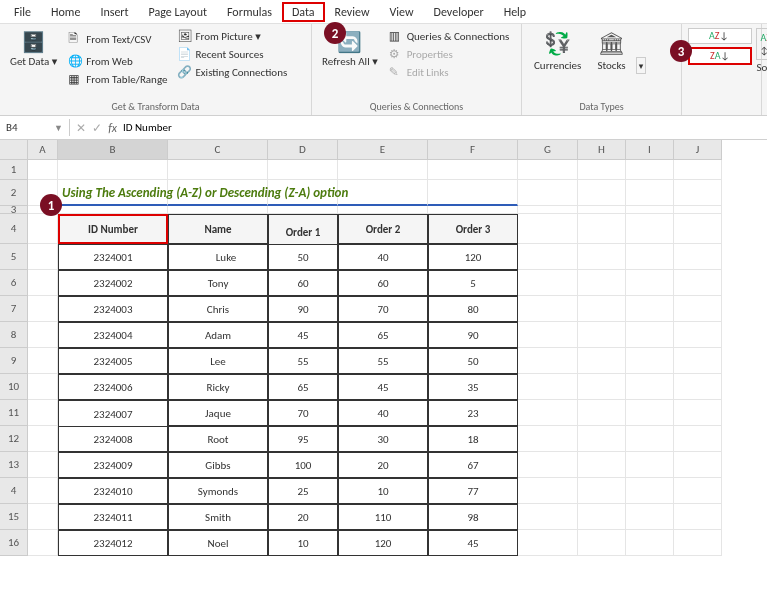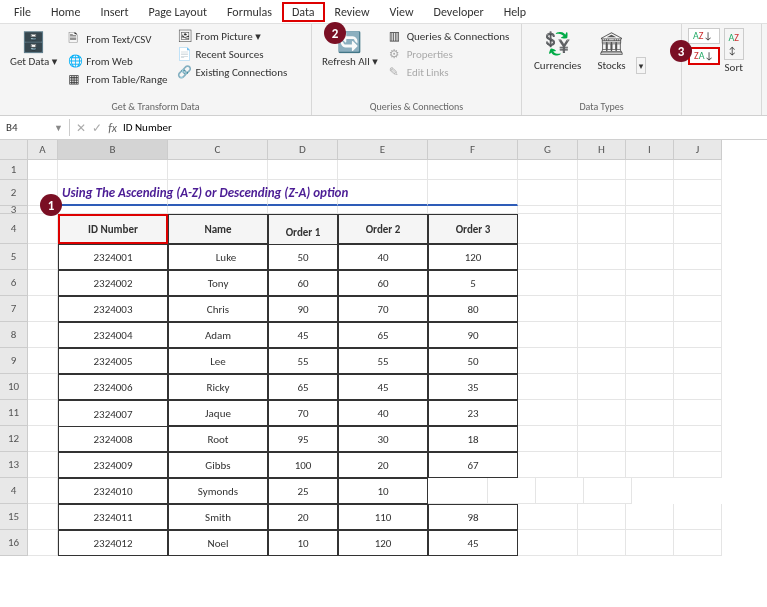--- a/index.html
+++ b/index.html
@@ -12,38 +12,38 @@
 .ribbon-group-content { display: flex; gap: 4px; }
 .ribbon-group-label { font-size: 10px; color: #666; text-align: center; padding-top: 2px; }
 .big-btn { display: flex; flex-direction: column; align-items: center; padding: 2px 4px; cursor: pointer; gap: 2px; }
 .big-btn .icon { font-size: 20px; }
 .big-btn .lbl { font-size: 11px; text-align: center; line-height: 1.1; }
 .small-btns { display: flex; flex-direction: column; gap: 2px; }
 .small-btn { display: flex; align-items: center; gap: 4px; font-size: 11px; padding: 1px 3px; cursor: pointer; white-space: nowrap; }
 .small-btn .icon { width: 14px; font-size: 12px; }
 .disabled { color: #aaa; }
 .sort-btn-group { display: flex; gap: 2px; align-items: flex-start; }
-.sort-mini { border: 1px solid #ccc; padding: 2px 4px; cursor: pointer; background: #fff; font-size: 10px; line-height: 1; }
+.sort-mini { border: 1px solid #ccc; padding: 2px 20px; cursor: pointer; background: #fff; font-size: 10px; line-height: 1; }
 .sort-mini.highlight { border: 2px solid #d00; }
 .callout { position: absolute; width: 22px; height: 22px; border-radius: 50%; background: #7a0f24; color: #fff; display: flex; align-items: center; justify-content: center; font-weight: bold; font-size: 13px; z-index: 10; }
 .formula-bar { display: flex; align-items: center; height: 24px; border-bottom: 1px solid #d0d0d0; background: #fff; }
 .name-box { width: 70px; border-right: 1px solid #ccc; padding: 2px 6px; font-size: 11px; display: flex; align-items: center; justify-content: space-between; }
 .fx-area { display: flex; align-items: center; padding: 0 6px; gap: 6px; }
 .fx-label { font-style: italic; color: #666; }
 .fx-input { border: none; outline: none; font-size: 11px; width: 200px; }
 .sheet { position: relative; }
 .col-headers { display: flex; position: sticky; top: 0; }
 .rh-corner { width: 28px; height: 20px; background: #e8e8e8; border-right: 1px solid #ccc; border-bottom: 1px solid #ccc; }
 .col-h { height: 20px; background: #e8e8e8; border-right: 1px solid #ccc; border-bottom: 1px solid #ccc; text-align: center; font-size: 11px; line-height: 20px; color: #555; }
 .col-h.sel { background: #d4d4d4; }
 .grid-body { position: relative; }
 .row { display: flex; }
 .row-h { width: 28px; background: #e8e8e8; border-right: 1px solid #ccc; border-bottom: 1px solid #ccc; text-align: center; font-size: 11px; color: #555; display: flex; align-items: center; justify-content: center; }
 .cell { border-right: 1px solid #e5e5e5; border-bottom: 1px solid #e5e5e5; padding: 2px 4px; font-size: 11px; display: flex; align-items: center; overflow: hidden; }
-.title-text { color: #4c1d95; font-weight: bold; font-size: 13px; font-style: italic; }
+.title-text { color: #4d7c0f; font-weight: bold; font-size: 13px; font-style: italic; }
 .title-underline { border-bottom: 2px solid #2e5cb8; }
 .tbl-cell { border: 1px solid #333 !important; background: #fff; justify-content: center; }
 .tbl-head { font-weight: bold; background: #f5f5f5; }
 .sel-cell { border: 2px solid #d00 !important; }
 .dt-btn { display: flex; flex-direction: column; align-items: center; gap: 2px; padding: 2px 6px; cursor: pointer; }
 .dt-btn .icon { font-size: 22px; color: #555; }
 .dt-btn .lbl { font-size: 11px; }
 .expand { border: 1px solid #ccc; font-size: 9px; padding: 2px; cursor: pointer; align-self: flex-end; }
 </style>
 </head>
@@ -359,20 +359,21 @@
         <div class="cell" style="width: 48px; height: 26px;"></div>
         <div class="cell" style="width: 48px; height: 26px;"></div>
       </div>
       <div class="row" style="height: 26px;">
         <div class="row-h" style="height: 26px;">4</div>
         <div class="cell" style="width: 30px; height: 26px;"></div>
         <div class="cell tbl-cell" style="width: 110px; height: 26px;">2324010</div>
         <div class="cell tbl-cell" style="width: 100px; height: 26px;">Symonds</div>
         <div class="cell tbl-cell" style="width: 70px; height: 26px;">25</div>
         <div class="cell tbl-cell" style="width: 90px; height: 26px;">10</div>
+        <div class="cell tbl-cell" style="width: 90px; height: 26px;">77</div>
         <div class="cell" style="width: 60px; height: 26px;"></div>
         <div class="cell" style="width: 48px; height: 26px;"></div>
         <div class="cell" style="width: 48px; height: 26px;"></div>
         <div class="cell" style="width: 48px; height: 26px;"></div>
       </div>
       <div class="row" style="height: 26px;">
         <div class="row-h" style="height: 26px;">15</div>
         <div class="cell" style="width: 30px; height: 26px;"></div>
         <div class="cell tbl-cell" style="width: 110px; height: 26px;">2324011</div>
         <div class="cell tbl-cell" style="width: 100px; height: 26px;">Smith</div>

